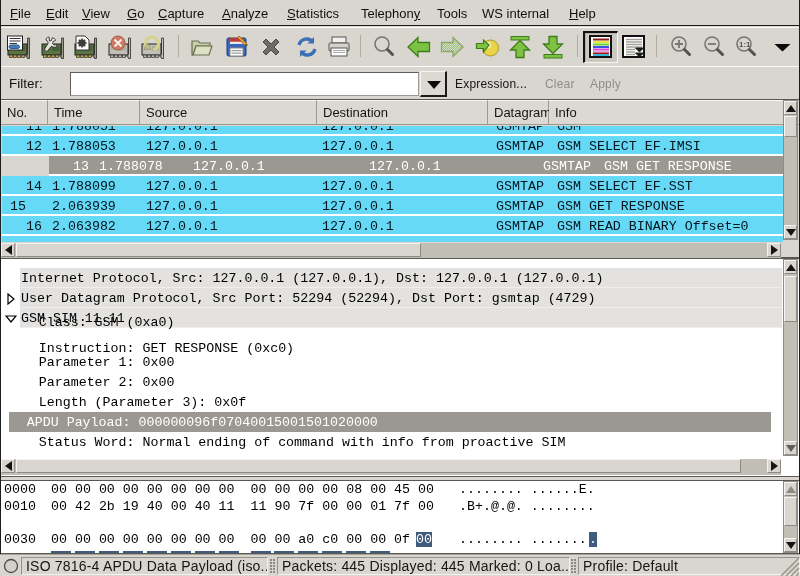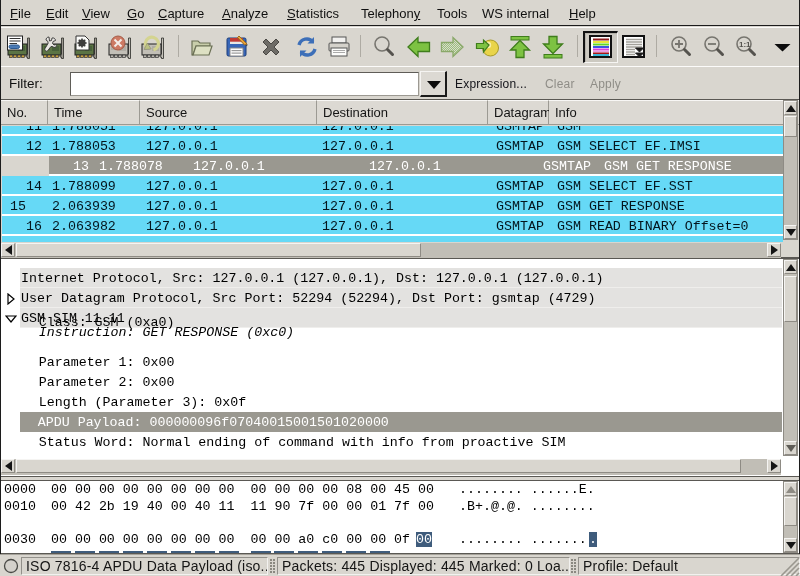--- a/index.html
+++ b/index.html
@@ -338,33 +338,33 @@
     </div>
     <div class="drow mono g" style="top: 33px; left: 19px; width: 762px;">
       <svg style="position:absolute;left:-15px;top:6px" width="12" height="10">
         <path d="M1 2 L11 2 L6 8 Z" fill="none" stroke="#000" stroke-width="1.2"></path>
       </svg>
       <div class="txt" style="left:1px">GSM SIM 11.11</div>
     </div>
     <div class="drow mono" style="top: 53px;">
       <div class="txt" style="left:36.75px">Class: GSM (0xa0)</div>
     </div>
-    <div class="drow mono" style="top: 63px; font-style: italic;">
+    <div class="drow mono" style="top: 79px;">
       <div class="txt" style="left:36.75px">Instruction: GET RESPONSE (0xc0)</div>
     </div>
     <div class="drow mono" style="top: 93px;">
       <div class="txt" style="left:36.75px">Parameter 1: 0x00</div>
     </div>
     <div class="drow mono" style="top: 113px;">
       <div class="txt" style="left:36.75px">Parameter 2: 0x00</div>
     </div>
     <div class="drow mono" style="top: 133px;">
       <div class="txt" style="left:36.75px">Length (Parameter 3): 0x0f</div>
     </div>
-    <div class="drow mono sel" style="top: 153px; left: 19px; width: 762px;">
+    <div class="drow mono sel" style="top: 153px; left: 8px; width: 762px;">
       <div class="txt" style="left:17.75px">APDU Payload: 000000096f07040015001501020000</div>
     </div>
     <div class="drow mono" style="top: 173px;">
       <div class="txt" style="left:36.75px">Status Word: Normal ending of command with info from proactive SIM</div>
     </div>
     <div class="sbv" style="left: 782px; top: 0px; height: 197px;">
       <div class="sbtn" style="left:0;top:0;width:13px;height:14px">
         <div class="arr" style="left:1px;top:3px;border-left:5px solid transparent;border-right:5px solid transparent;border-bottom:7px solid #151515"></div>
       </div>
       <div class="thumbv" style="top:16px;height:46px"></div>

